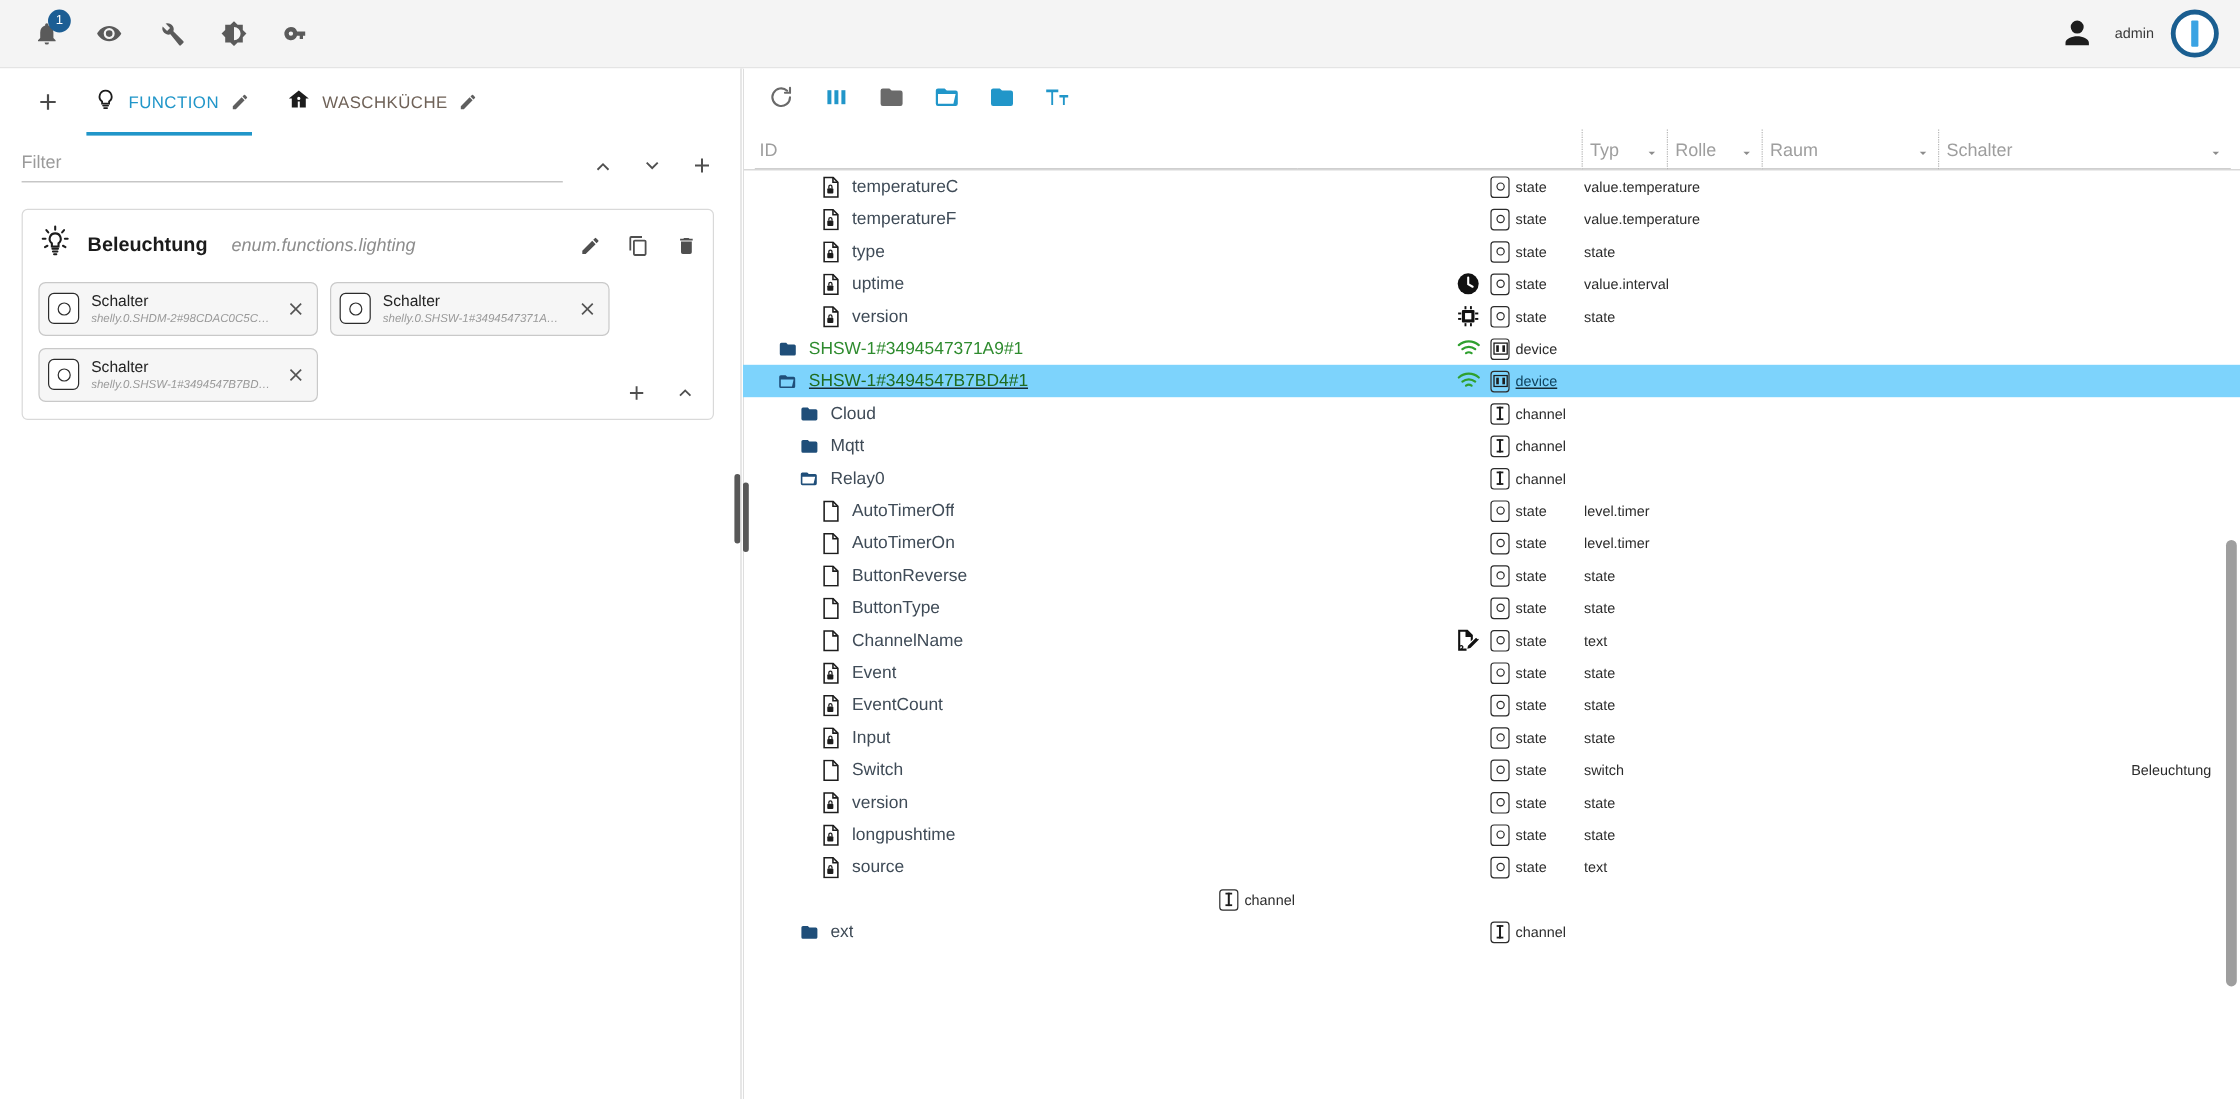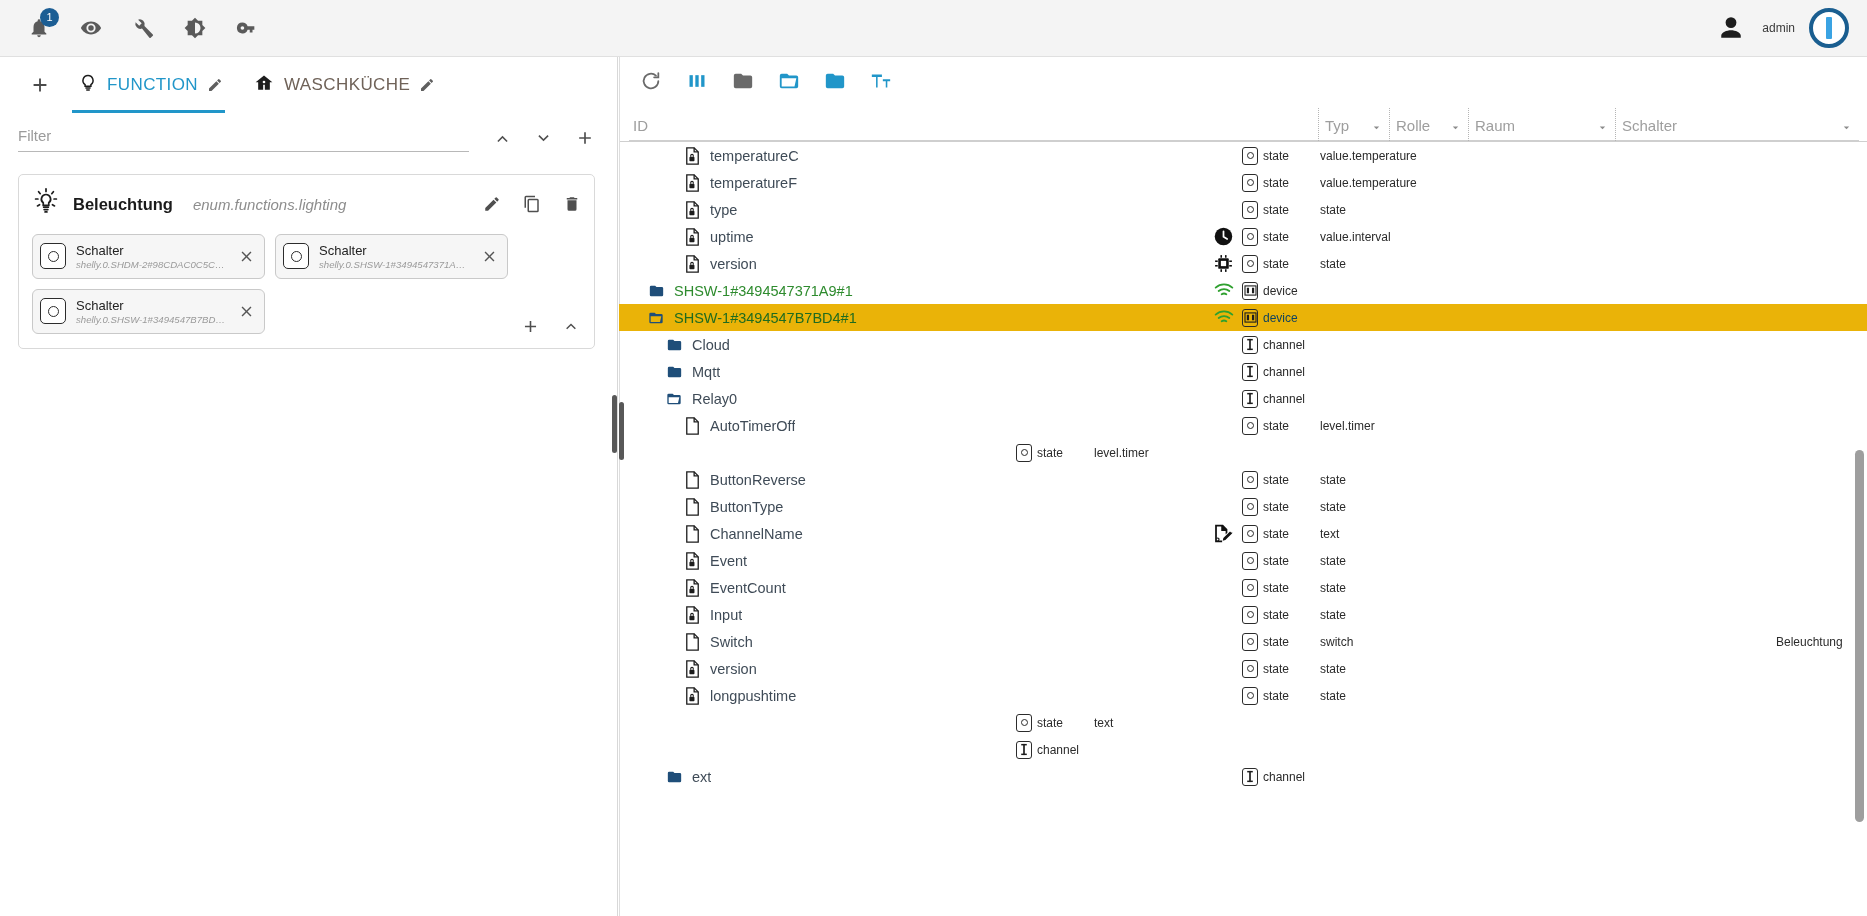--- a/index.html
+++ b/index.html
@@ -57,21 +57,21 @@
   }
   .tab-add {
     width: 36px; height: 36px; display: flex; align-items: center; justify-content: center;
     color: #4a4a4a; cursor: pointer; font-size: 0;
   }
   .tab {
     display: flex; align-items: center; gap: 9px; height: 56px;
     padding: 0 10px 0 14px; cursor: pointer; position: relative;
   }
   .tab-label {
-    font-size: 17px; letter-spacing: .4px;
+    font-size: 14px; letter-spacing: .4px;
   }
   .tab.active .tab-label { color: #2196c9; }
   .tab.inactive .tab-label { color: #6f6258; }
   .tab-underline {
     position: absolute; left: 8px; right: 8px; bottom: 0; height: 3px; background: #2196c9;
   }
   .pencil { cursor: pointer; color: #666; display: flex; align-items: center; }
 
   .filter-row {
     margin: 10px 22px 0 18px; position: relative;
@@ -163,21 +163,21 @@
     height: 30px; box-sizing: border-box;
   }
 
   .tree {
     position: relative; height: 774px; overflow: hidden;
   }
   .row {
     display: flex; align-items: center; height: 27px; padding-left: 10px;
     font-size: 14.5px; position: relative;
   }
-  .row.selected { background: #eab308; }
+  .row.selected { background: #7dd3fc; text-decoration: underline; }
   .row-id { display: flex; align-items: center; gap: 9px; flex: 0 0 452px; min-width: 0; }
   .row-icon { width: 18px; height: 20px; display: flex; align-items: center; justify-content: center; flex: 0 0 auto; }
   .row-label { color: #3f4b57; white-space: nowrap; overflow: hidden; text-overflow: ellipsis; text-align: right; }
   .row-label.green { color: #2e8b2e; }
   .row.selected .row-label { color: #1f6b1f; }
   .row-mid { flex: 0 0 auto; width: 70px; display: flex; align-items: center; justify-content: flex-end; padding-right: 8px; }
   .row-typ { flex: 0 0 70px; display: flex; align-items: center; gap: 5px; }
   .typ-box {
     width: 16px; height: 18px; border: 1.3px solid #2c2c2c; border-radius: 3px;
     display: flex; align-items: center; justify-content: center; flex: 0 0 auto; background: transparent;
@@ -794,20 +794,29 @@
             <span class="typ-box">
               <span class="typ-box-dot"></span>
             </span>
             <span class="typ-text">state</span>
           </div>
           <div class="row-rolle">level.timer</div>
           <div class="row-raum"></div>
           <div class="row-funktion"></div>
         </div>
         <div class="row">
+          <div class="row-id ind-2">
+            <span class="row-icon">
+              <svg width="15" height="18" viewBox="0 0 18 22" fill="none">
+                <path d="M2 1h9l5 5v15H2z" fill="#fff" stroke="#1d1d1d" stroke-width="1.6"></path>
+                <path d="M11 1v5h5" stroke="#1d1d1d" stroke-width="1.6" fill="none"></path>
+              </svg>
+            </span>
+            <span class="row-label">AutoTimerOn</span>
+          </div>
           <div style="flex: 1 1 0%;"></div>
           <div class="row-mid"></div>
           <div class="row-typ">
             <span class="typ-box">
               <span class="typ-box-dot"></span>
             </span>
             <span class="typ-text">state</span>
           </div>
           <div class="row-rolle">level.timer</div>
           <div class="row-raum"></div>
@@ -1021,20 +1030,31 @@
             <span class="typ-box">
               <span class="typ-box-dot"></span>
             </span>
             <span class="typ-text">state</span>
           </div>
           <div class="row-rolle">state</div>
           <div class="row-raum"></div>
           <div class="row-funktion"></div>
         </div>
         <div class="row">
+          <div class="row-id ind-2">
+            <span class="row-icon">
+              <svg width="15" height="18" viewBox="0 0 18 22" fill="none">
+                <path d="M2 1h9l5 5v15H2z" fill="#fff" stroke="#1d1d1d" stroke-width="1.6"></path>
+                <path d="M11 1v5h5" stroke="#1d1d1d" stroke-width="1.6" fill="none"></path>
+                <rect x="5.2" y="12" width="6.2" height="5.4" rx="1" fill="#1d1d1d"></rect>
+                <path d="M6.8 12V10.6a1.6 1.6 0 0 1 3.2 0V12" stroke="#1d1d1d" stroke-width="1.3" fill="none"></path>
+              </svg>
+            </span>
+            <span class="row-label">source</span>
+          </div>
           <div style="flex: 1 1 0%;"></div>
           <div class="row-mid"></div>
           <div class="row-typ">
             <span class="typ-box">
               <span class="typ-box-dot"></span>
             </span>
             <span class="typ-text">state</span>
           </div>
           <div class="row-rolle">text</div>
           <div class="row-raum"></div>

